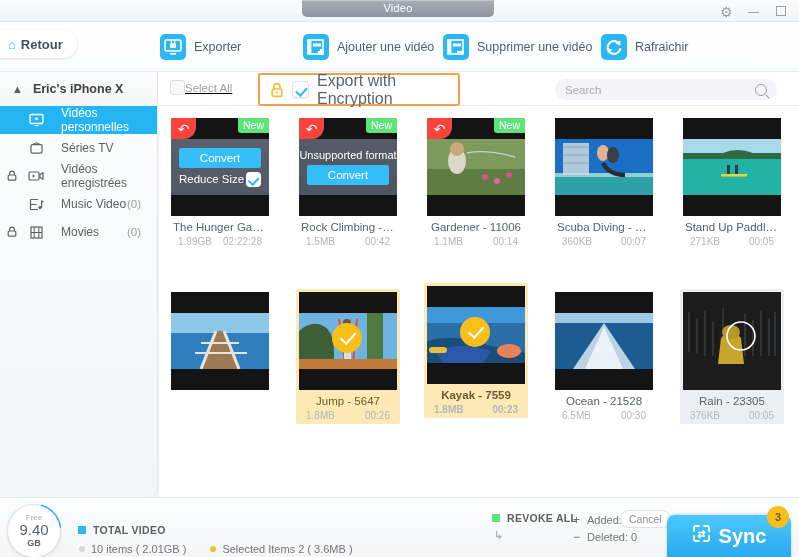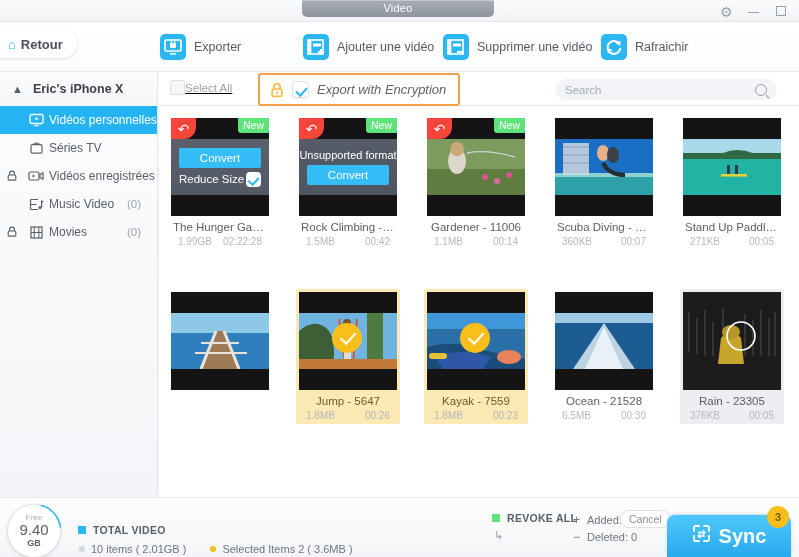--- a/index.html
+++ b/index.html
@@ -102,21 +102,21 @@
     background: #ffffff; border: 1px solid #dfe3e8;
     box-shadow: 0 1px 1px rgba(0,0,0,.07);
     position: relative; flex: none;
   }
   .enc-check::after {
     content: ""; position: absolute; left: 5px; top: 3px;
     width: 5px; height: 9px;
     border: solid #2bb7f2; border-width: 0 2px 2px 0;
     transform: rotate(42deg);
   }
-  .enc-label { font-size: 13px; color: #5d6view; color: #5d636b; font-style: italic; }
+  .enc-label { font-size: 16px; color: #5d6view; color: #5d636b; }
 
   .search-box {
     position: absolute; right: 22px; top: 79px; width: 222px; height: 21px;
     background: #f2f4f7; border-radius: 11px;
     display: flex; align-items: center; padding: 0 10px;
     z-index: 6;
   }
   .search-box input {
     border: 0; outline: 0; background: transparent;
     font-family: "Liberation Sans", sans-serif;
@@ -145,21 +145,21 @@
     display: flex; align-items: center;
     font-size: 12px; color: #5b6views; color: #5b6068;
     cursor: pointer; padding-left: 26px;
   }
   .side-item.active { background: #24b4f4; color: #ffffff; }
   .side-item .slock {
     position: absolute; left: 7px; top: 8px;
     width: 10px; height: 11px;
   }
   .side-item .sic { width: 20px; flex: none; display: flex; align-items: center; justify-content: center; }
-  .side-item .slabel { margin-left: 3px; }
+  .side-item .slabel { margin-left: 15px; }
   .side-item .scount { position: absolute; right: 16px; color: #9aa0a8; font-size: 11.5px; }
   .side-item.active .scount { color: #ffffff; }
 
   
   .content {
     position: absolute; left: 159px; top: 106px; width: 640px; height: 391px;
     background: #ffffff;
     overflow: hidden;
   }
   .grid { position: relative; padding: 9px 0 0 9px; }
@@ -636,21 +636,21 @@
           <div class="meta">
             <div class="m-title">Jump - 5647</div>
             <div class="m-sub">
               <span>1.8MB</span>
               <span>00:26</span>
             </div>
           </div>
         </div>
       </div>
 
-      <div class="card selected" style="left:265px; top:183px;">
+      <div class="card selected" style="left:265px; top:177px;font-weight:bold;">
         <div class="shell">
           <div class="thumb">
             <div class="photo" style="top:21px;height:56px;">
               <svg width="98" height="56" viewBox="0 0 98 56" style="display:block">
                 <rect width="98" height="56" fill="#2f86c8"></rect>
                 <rect width="98" height="16" fill="#3f96d8"></rect>
                 <rect y="16" width="98" height="40" fill="#2a6fa8"></rect>
                 <path d="M0 34 q30 -8 60 4 L98 46 V56 H0 z" fill="#1b4d7a"></path>
                 <path d="M8 44 q26 -10 56 0 l-8 12 H16 z" fill="#2e57a8"></path>
                 <rect x="2" y="40" width="18" height="6" rx="3" fill="#e5c23a"></rect>

